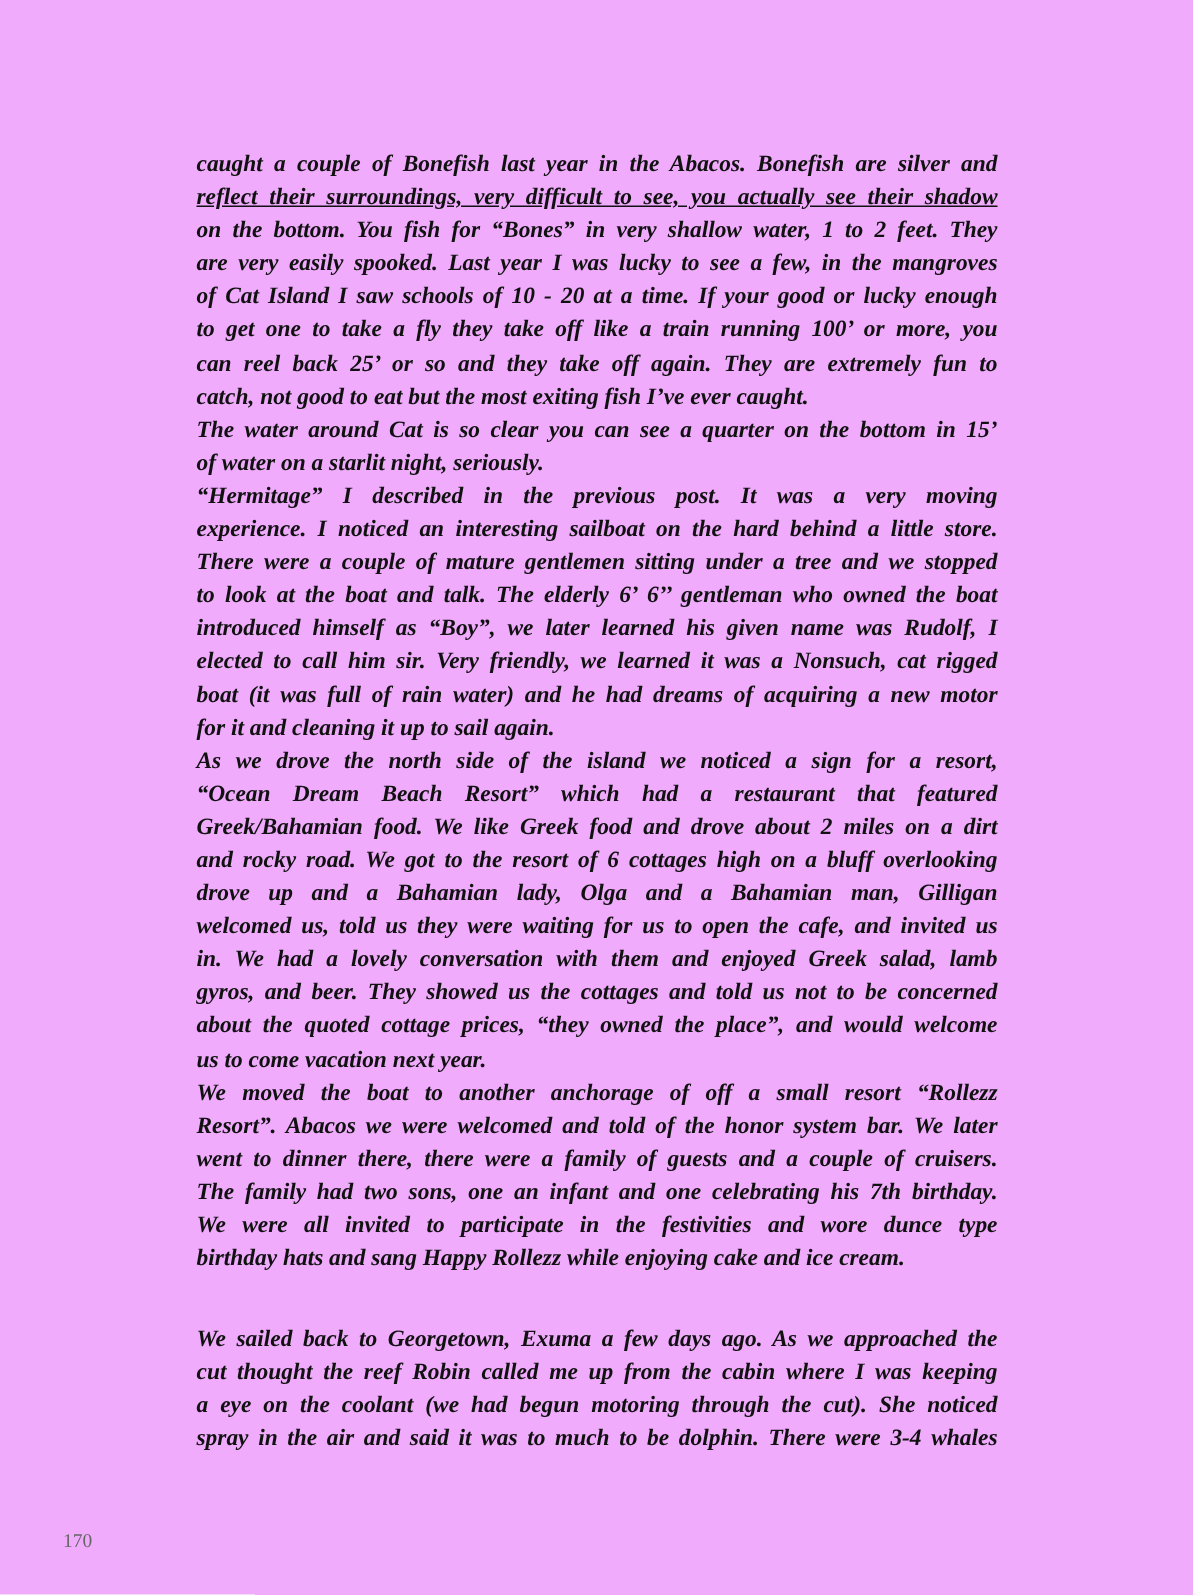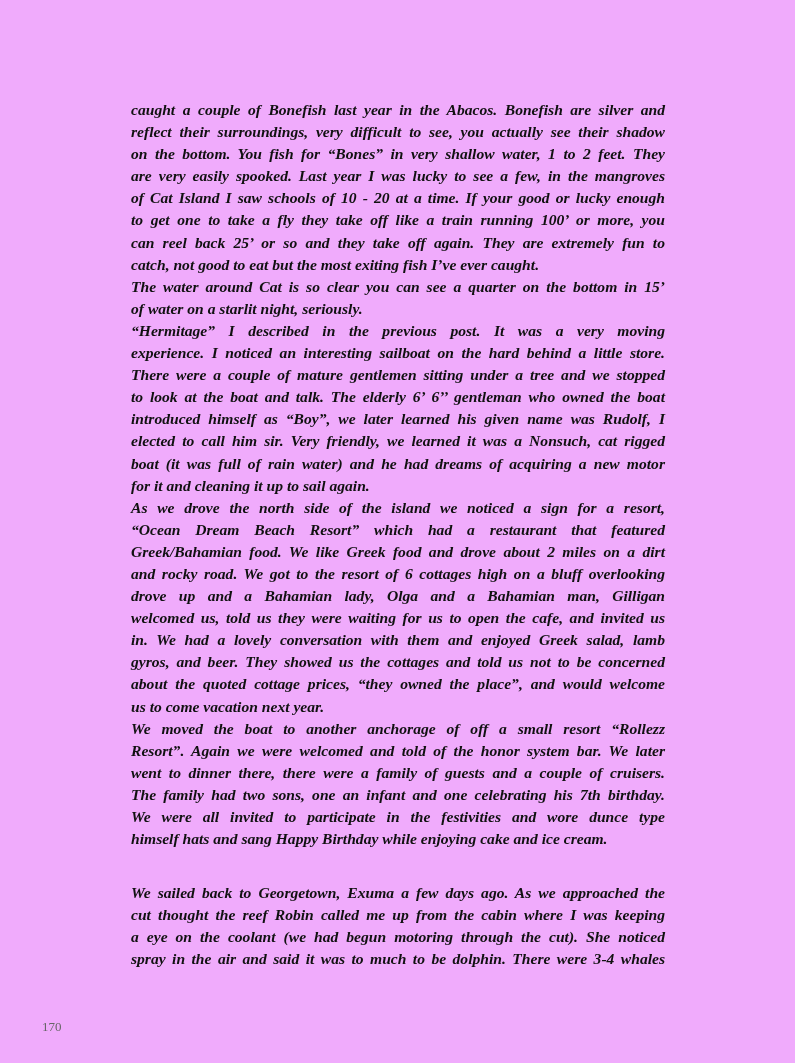--- a/index.html
+++ b/index.html
@@ -20,21 +20,21 @@
     font-size: 13px; color: #666; padding-left: 42px;
   }
 </style>
 </head>
 <body>
 
 <div class="page">
   <div class="text-block" id="text-block">
       <div class="para">
         <span class="line" style="display: block; width: auto;">caught a couple of Bonefish last year in the Abacos. Bonefish are silver and</span>
-        <span class="line" style="display: block; width: auto;">reflect their surroundings, very difficult to see, you actually see their shadow</span>
+        <span class="line" style="display: block; width: auto; text-decoration: underline;">reflect their surroundings, very difficult to see, you actually see their shadow</span>
         <span class="line" style="display: block; width: auto;">on the bottom. You fish for “Bones” in very shallow water, 1 to 2 feet. They</span>
         <span class="line" style="display: block; width: auto;">are very easily spooked. Last year I was lucky to see a few, in the mangroves</span>
         <span class="line" style="display: block; width: auto;">of Cat Island I saw schools of 10 - 20 at a time. If your good or lucky enough</span>
         <span class="line" style="display: block; width: auto;">to get one to take a fly they take off like a train running 100’ or more, you</span>
         <span class="line" style="display: block; width: auto;">can reel back 25’ or so and they take off again. They are extremely fun to</span>
         <span class="line last" style="display: block; width: auto;">catch, not good to eat but the most exiting fish I’ve ever caught.</span>
       </div>
       <div class="para">
         <span class="line" style="display: block; width: auto;">The water around Cat is so clear you can see a quarter on the bottom in 15’</span>
         <span class="line last" style="display: block; width: auto;">of water on a starlit night, seriously.</span>
@@ -56,25 +56,25 @@
         <span class="line" style="display: block; width: auto;">and rocky road. We got to the resort of 6 cottages high on a bluff overlooking</span>
         <span class="line" style="display: block; width: auto;">drove up and a Bahamian lady, Olga and a Bahamian man, Gilligan</span>
         <span class="line" style="display: block; width: auto;">welcomed us, told us they were waiting for us to open the cafe, and invited us</span>
         <span class="line" style="display: block; width: auto;">in. We had a lovely conversation with them and enjoyed Greek salad, lamb</span>
         <span class="line" style="display: block; width: auto;">gyros, and beer. They showed us the cottages and told us not to be concerned</span>
         <span class="line" style="display: block; width: auto;">about the quoted cottage prices, “they owned the place”, and would welcome</span>
         <span class="line last" style="display: block; width: auto;">us to come vacation next year.</span>
       </div>
       <div class="para">
         <span class="line" style="display: block; width: auto;">We moved the boat to another anchorage of off a small resort “Rollezz</span>
-        <span class="line" style="display: block; width: auto;">Resort”. Again we were welcomed and told of the honor system bar. We later</span>
+        <span class="line" style="display: block; width: auto;">Resort”. Abacos we were welcomed and told of the honor system bar. We later</span>
         <span class="line" style="display: block; width: auto;">went to dinner there, there were a family of guests and a couple of cruisers.</span>
         <span class="line" style="display: block; width: auto;">The family had two sons, one an infant and one celebrating his 7th birthday.</span>
         <span class="line" style="display: block; width: auto;">We were all invited to participate in the festivities and wore dunce type</span>
-        <span class="line last" style="display: block; width: auto;">himself hats and sang Happy Birthday while enjoying cake and ice cream.</span>
+        <span class="line last" style="display: block; width: auto;">birthday hats and sang Happy Rollezz while enjoying cake and ice cream.</span>
       </div>
       <div class="para">
         <span class="line" style="display: block; width: auto; margin-top: 32px;">We sailed back to Georgetown, Exuma a few days ago. As we approached the</span>
         <span class="line" style="display: block; width: auto;">cut thought the reef Robin called me up from the cabin where I was keeping</span>
         <span class="line" style="display: block; width: auto;">a eye on the coolant (we had begun motoring through the cut). She noticed</span>
         <span class="line" style="display: block; width: auto;">spray in the air and said it was to much to be dolphin. There were 3-4 whales</span>
       </div>
     </div>
   <div class="page-number">170</div>
 </div>

